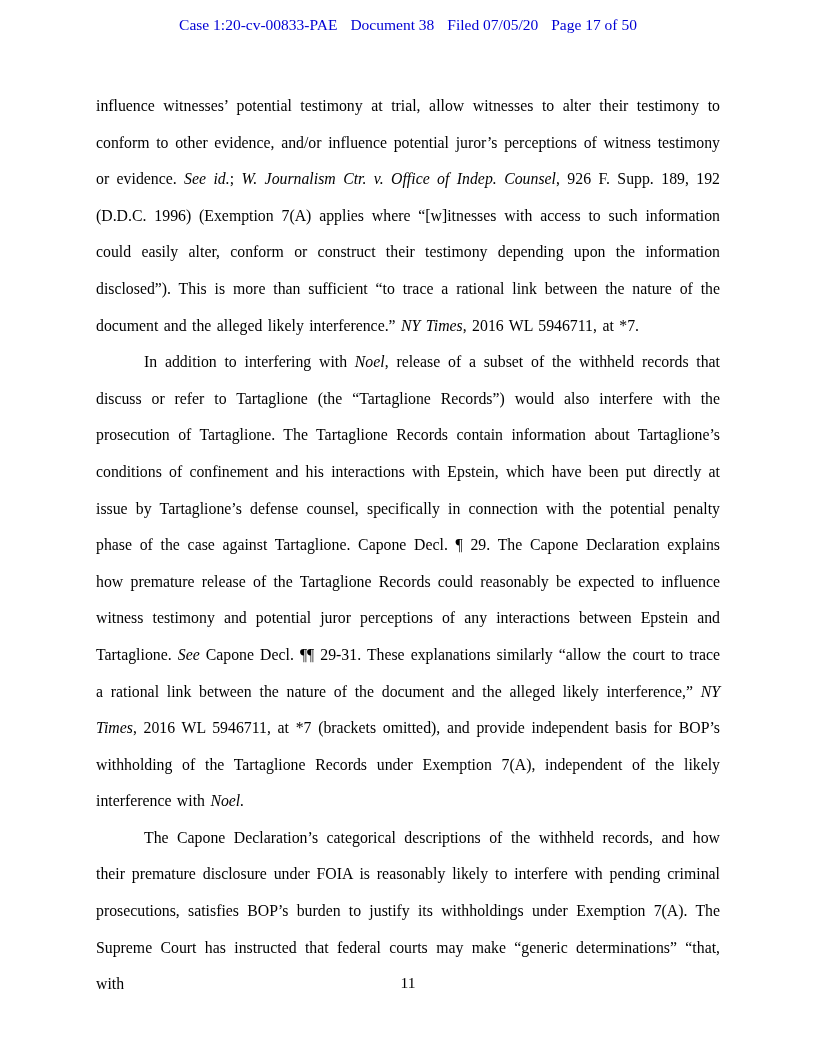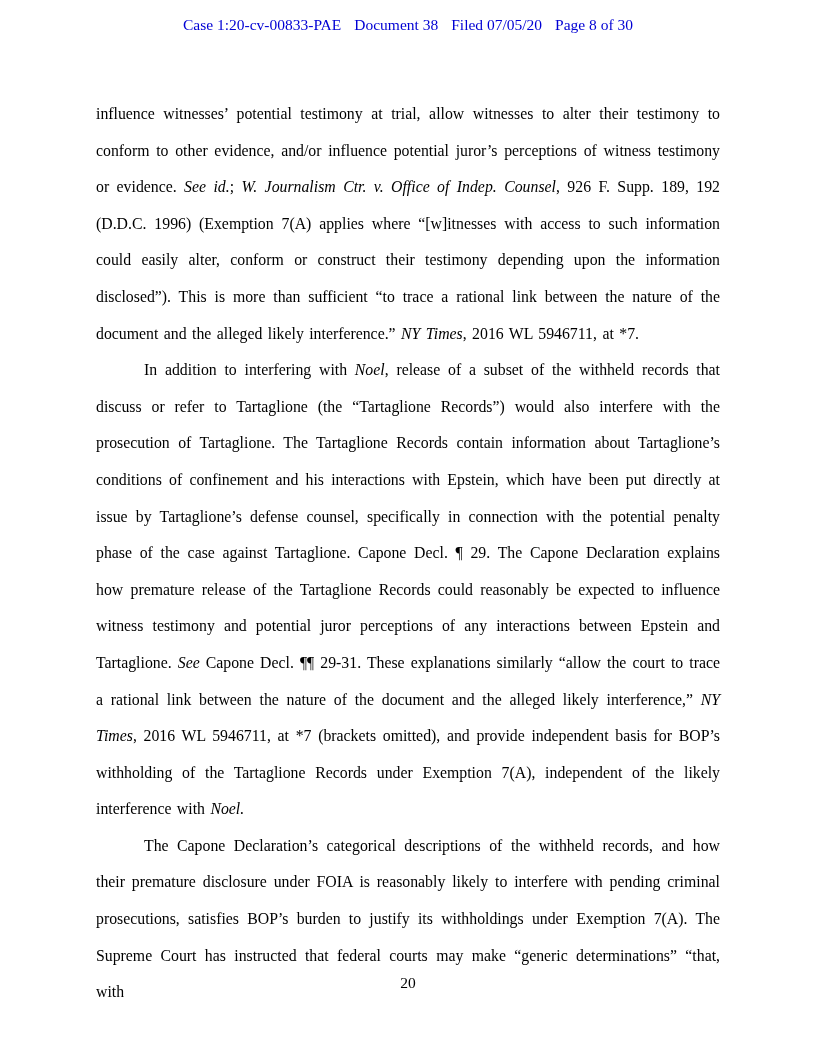--- a/index.html
+++ b/index.html
@@ -20,21 +20,21 @@
     left: 0;
     width: 100%;
     display: flex;
     justify-content: center;
     gap: 13px;
     font-size: 15.5px;
     white-space: nowrap;
   }
   .doc-body {
     position: absolute;
-    top: 96px;
+    top: 88px;
     left: 96px;
     width: 624px;
   }
   .para {
     font-size: 15.8px;
     line-height: 36.6px;
     text-align: justify;
     word-spacing: 1.5px;
   }
   .para.indent { text-indent: 48px; }
@@ -49,26 +49,26 @@
 </style>
 </head>
 <body>
 
 <div class="page" style="background: rgb(255, 255, 255); color: rgb(0, 0, 0);">
 
   <div class="case-header" style="color: rgb(0, 0, 212);">
     <span>Case 1:20-cv-00833-PAE</span>
     <span>Document 38</span>
     <span>Filed 07/05/20</span>
-    <span>Page 8 of 30</span>
+    <span>Page 17 of 50</span>
   </div>
 
   <div class="doc-body">
       <p class="para"><span>influence witnesses’ potential testimony at trial, allow witnesses to alter their testimony to conform to other evidence, and/or influence potential juror’s perceptions of witness testimony or evidence. </span><i>See id.</i><span>; </span><i>W. Journalism Ctr. v. Office of Indep. Counsel</i><span>, 926 F. Supp. 189, 192 (D.D.C. 1996) (Exemption 7(A) applies where “[w]itnesses with access to such information could easily alter, conform or construct their testimony depending upon the information disclosed”). This is more than sufficient “to trace a rational link between the nature of the document and the alleged likely interference.” </span><i>NY Times</i><span>, 2016 WL 5946711, at *7.</span></p>
       <p class="para indent"><span>In addition to interfering with </span><i>Noel</i><span>, release of a subset of the withheld records that discuss or refer to Tartaglione (the “Tartaglione Records”) would also interfere with the prosecution of Tartaglione. The Tartaglione Records contain information about Tartaglione’s conditions of confinement and his interactions with Epstein, which have been put directly at issue by Tartaglione’s defense counsel, specifically in connection with the potential penalty phase of the case against Tartaglione. Capone Decl. ¶ 29. The Capone Declaration explains how premature release of the Tartaglione Records could reasonably be expected to influence witness testimony and potential juror perceptions of any interactions between Epstein and Tartaglione. </span><i>See</i><span> Capone Decl. ¶¶ 29-31. These explanations similarly “allow the court to trace a rational link between the nature of the document and the alleged likely interference,” </span><i>NY Times</i><span>, 2016 WL 5946711, at *7 (brackets omitted), and provide independent basis for BOP’s withholding of the Tartaglione Records under Exemption 7(A), independent of the likely interference with </span><i>Noel.</i></p>
       <p class="para indent"><span>The Capone Declaration’s categorical descriptions of the withheld records, and how their premature disclosure under FOIA is reasonably likely to interfere with pending criminal prosecutions, satisfies BOP’s burden to justify its withholdings under Exemption 7(A). The Supreme Court has instructed that federal courts may make “generic determinations”  “that, with</span></p>
     </div>
 
   <div class="footer">
-    <span>20</span>
+    <span>11</span>
   </div>
 
 </div>
 
 </body></html>

